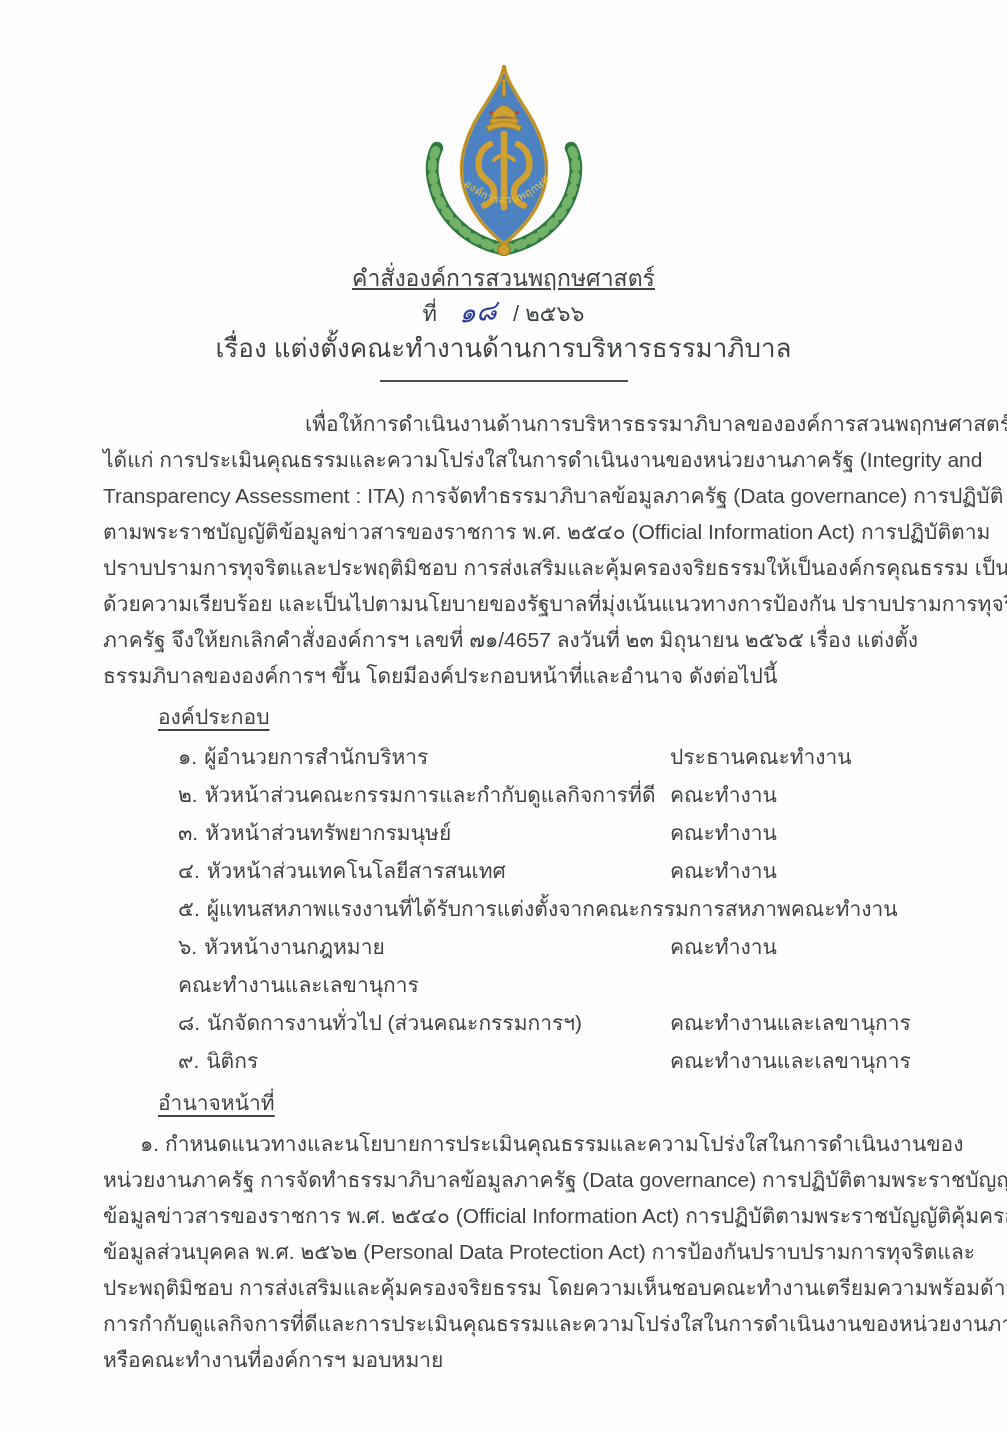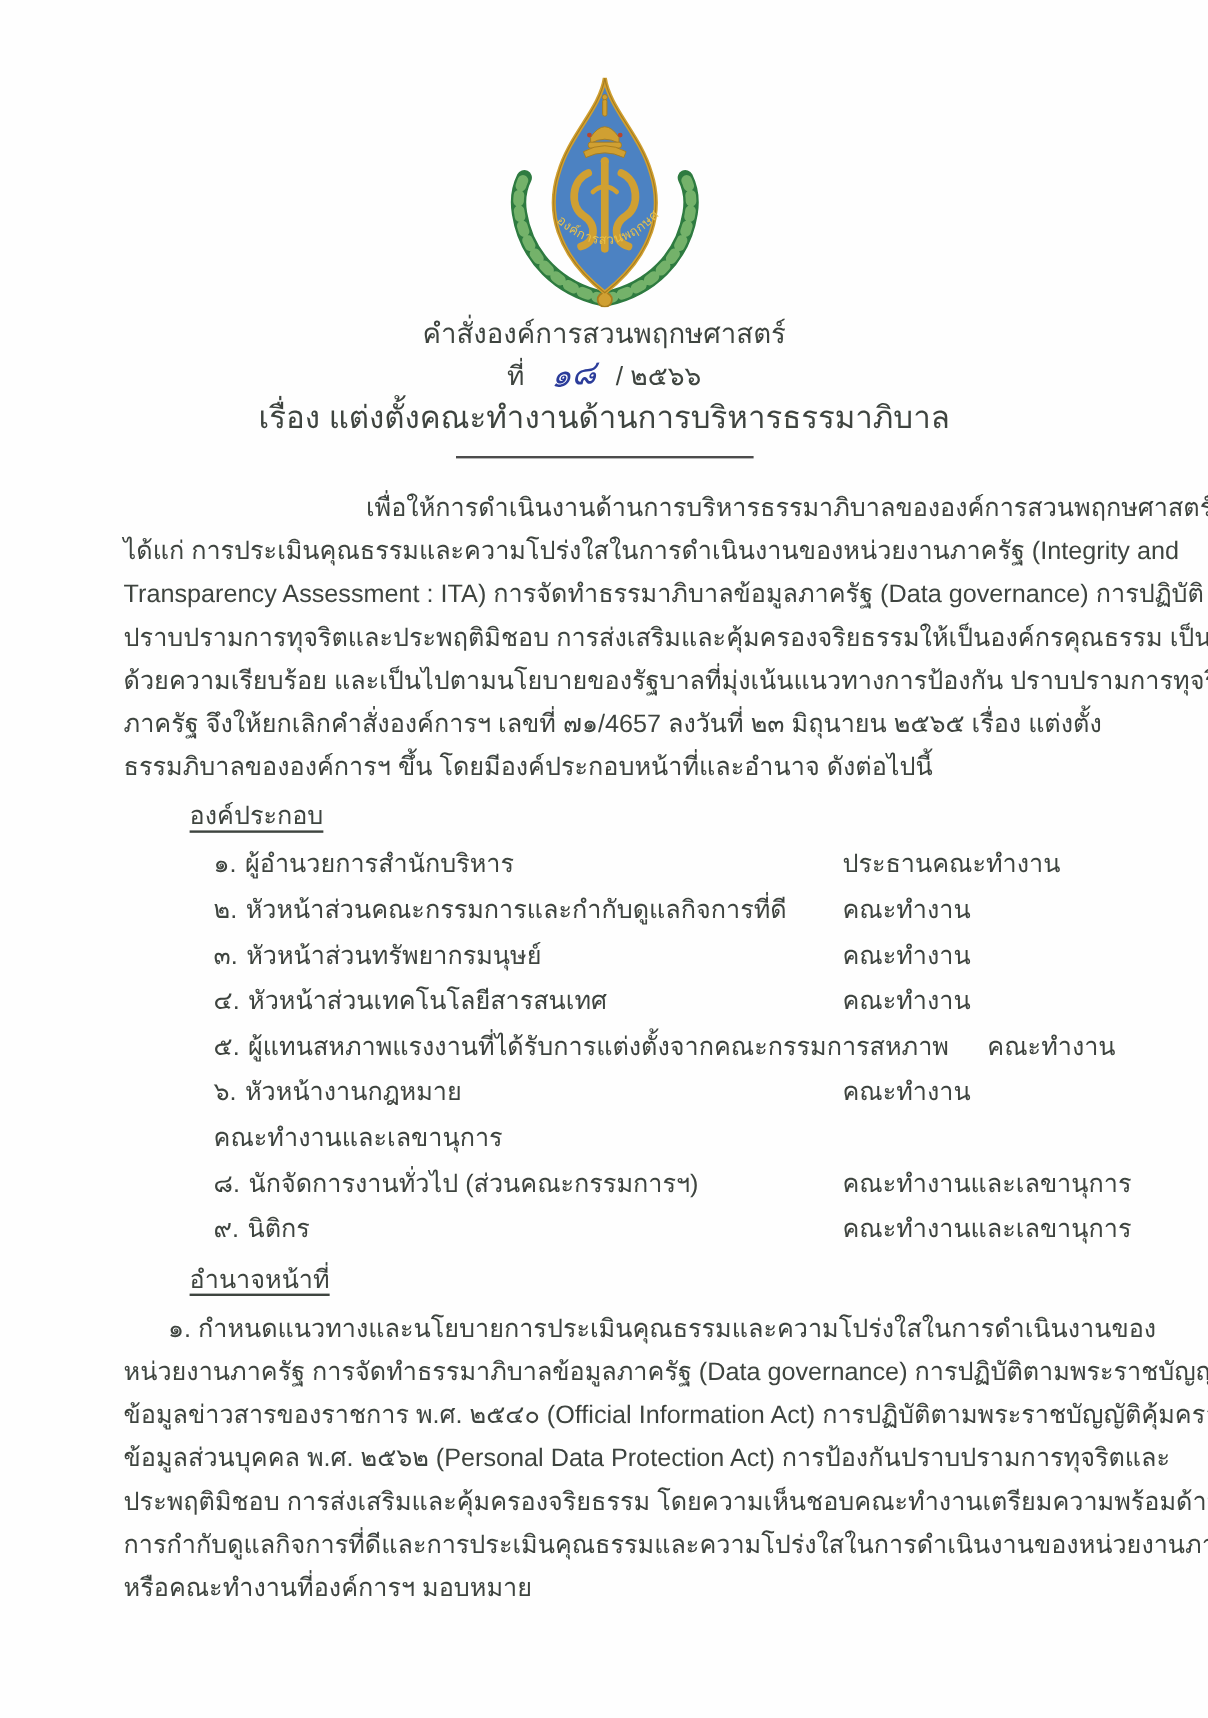--- a/index.html
+++ b/index.html
@@ -14,21 +14,21 @@
     color:#3e443f;
   }
   
   .logo-wrap{
     width:100%;
     padding-top:56px;
     display:flex;justify-content:center;
   }
   
   .header{ text-align:center; margin-top:6px; }
-  .doc-title{ font-size:23px; line-height:32px; }
+  .doc-title{ font-size:23px; line-height:32px;text-decoration:underline; }
   .doc-number{ font-size:22px; line-height:36px; }
   .handwritten{
     display:inline-block;
     color:#2b3c9a;
     font-size:27px;
     margin:0 16px 0 22px;
     transform:rotate(-6deg) skewX(-6deg);
     font-style:italic;
   }
   .doc-subject{ font-size:26px; line-height:32px; }
@@ -52,21 +52,20 @@
     line-height:38px;
     text-decoration:underline;
     text-underline-offset:5px;
   }
   .members{ margin-top:2px; }
   .member-row{
     display:flex;
     line-height:38px;
     padding-left:75px;
     white-space:nowrap;
-    gap:32px;
   }
   .member-pos{ flex:0 0 492px; overflow:visible; white-space:nowrap; }
   .member-no{ margin-right:7px; }
   .member-role{ white-space:nowrap; }
   .duties{ margin-top:4px; }
   .dline{ line-height:36px; white-space:nowrap; }
   .dline.first{ padding-left:37px; }
 </style>
 </head>
 <body>
@@ -122,20 +121,21 @@
     <div class="doc-subject">เรื่อง แต่งตั้งคณะทำงานด้านการบริหารธรรมาภิบาล</div>
     <div class="divider"></div>
   </div>
 
   <div class="body-block">
 
     <div>
       <div class="pline indent">เพื่อให้การดำเนินงานด้านการบริหารธรรมาภิบาลขององค์การสวนพฤกษศาสตร์</div>
       <div class="pline">ได้แก่ การประเมินคุณธรรมและความโปร่งใสในการดำเนินงานของหน่วยงานภาครัฐ (Integrity and</div>
       <div class="pline">Transparency Assessment : ITA) การจัดทำธรรมาภิบาลข้อมูลภาครัฐ (Data governance) การปฏิบัติ</div>
+      <div class="pline">ตามพระราชบัญญัติข้อมูลข่าวสารของราชการ พ.ศ. ๒๕๔๐ (Official Information Act) การปฏิบัติตาม</div>
       <div class="pline">ปราบปรามการทุจริตและประพฤติมิชอบ การส่งเสริมและคุ้มครองจริยธรรมให้เป็นองค์กรคุณธรรม เป็นไป</div>
       <div class="pline">ด้วยความเรียบร้อย และเป็นไปตามนโยบายของรัฐบาลที่มุ่งเน้นแนวทางการป้องกัน ปราบปรามการทุจริตใน</div>
       <div class="pline">ภาครัฐ จึงให้ยกเลิกคำสั่งองค์การฯ เลขที่ ๗๑/4657 ลงวันที่ ๒๓  มิถุนายน ๒๕๖๕ เรื่อง แต่งตั้ง</div>
       <div class="pline">ธรรมภิบาลขององค์การฯ ขึ้น โดยมีองค์ประกอบหน้าที่และอำนาจ ดังต่อไปนี้</div>
     </div>
 
     <div class="section-heading">องค์ประกอบ</div>
     <div class="members">
       <div class="member-row">
         <span class="member-pos"><span class="member-no">๑.</span><span>ผู้อำนวยการสำนักบริหาร</span></span>

